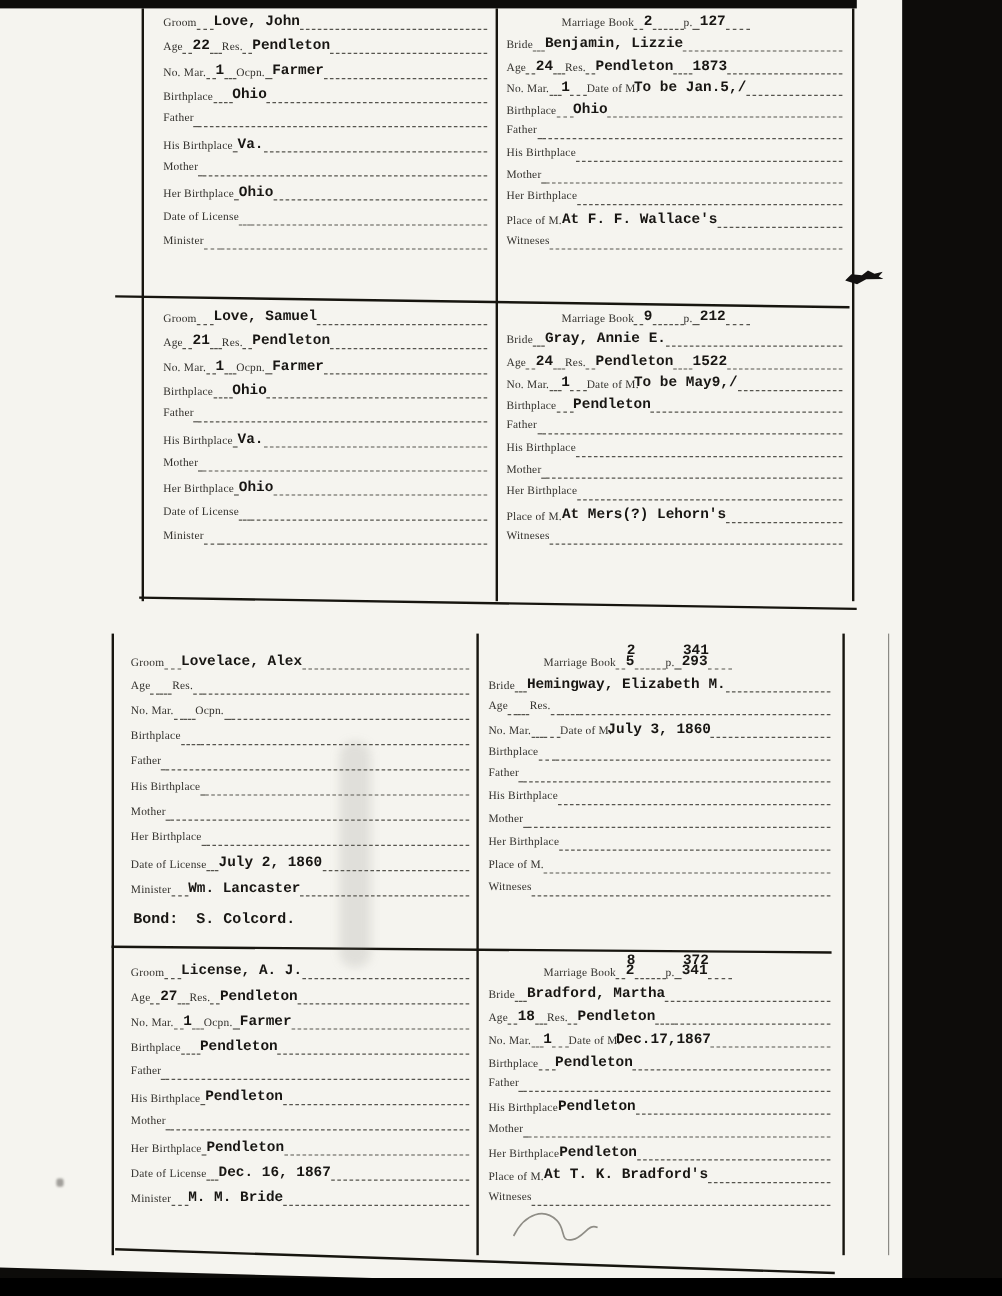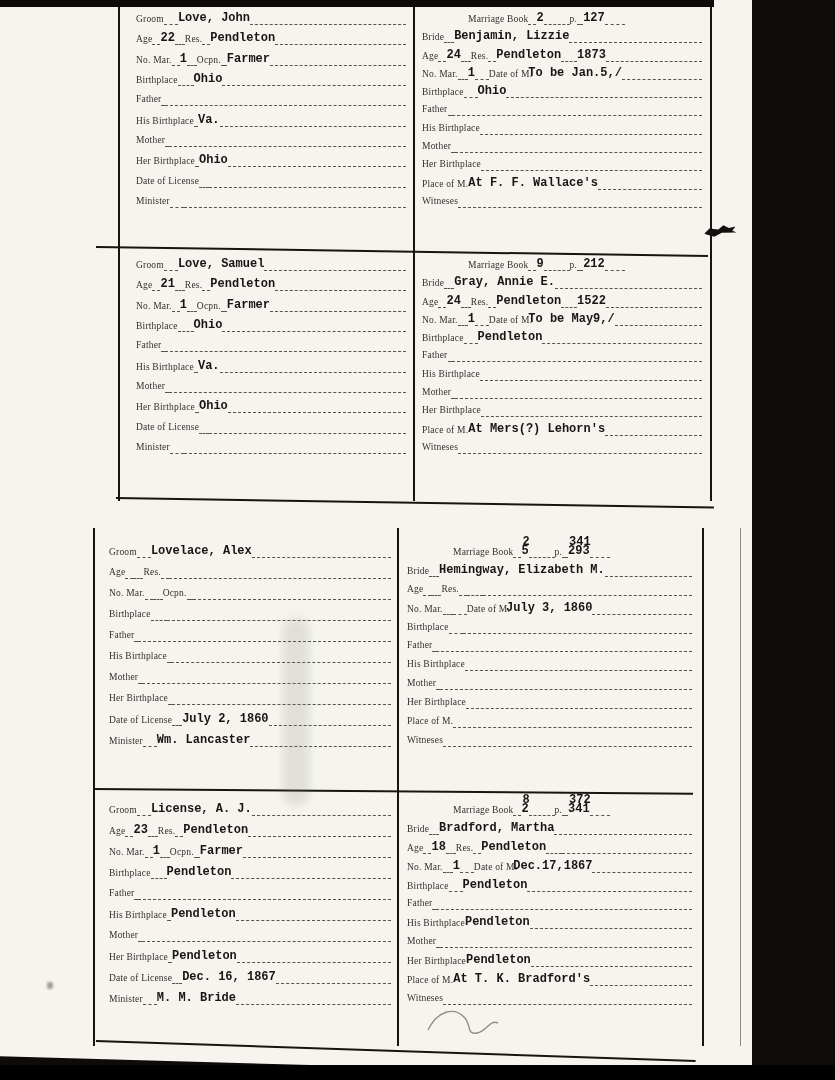--- a/index.html
+++ b/index.html
@@ -523,37 +523,38 @@
           <span class="leader fill"></span>
         </div>
         <div class="row">
           <span class="lbl">Witneses</span>
           <span class="typed"></span>
           <span class="leader fill"></span>
         </div>
       </div>
 
     </div>
+    <div class="bond">Bond:  S. Colcord.</div>
   </div>
 </div>
     <div class="record-slot" id="slot-r4">
   <div class="record">
     <div class="cols">
 
       <div class="col groom">
         <div class="row">
           <span class="lbl">Groom</span>
           <span class="leader w14"></span>
           <span class="typed">License, A. J.</span>
           <span class="leader fill"></span>
         </div>
         <div class="row">
           <span class="lbl">Age</span>
           <span class="leader w8"></span>
-          <span class="typed">23</span>
+          <span class="typed">27</span>
           <span class="leader w10"></span>
           <span class="lbl">Res.</span>
           <span class="leader w8"></span>
           <span class="typed">Pendleton</span>
           <span class="leader fill"></span>
         </div>
         <div class="row">
           <span class="lbl">No. Mar.</span>
           <span class="leader w8"></span>
           <span class="typed">1</span>

